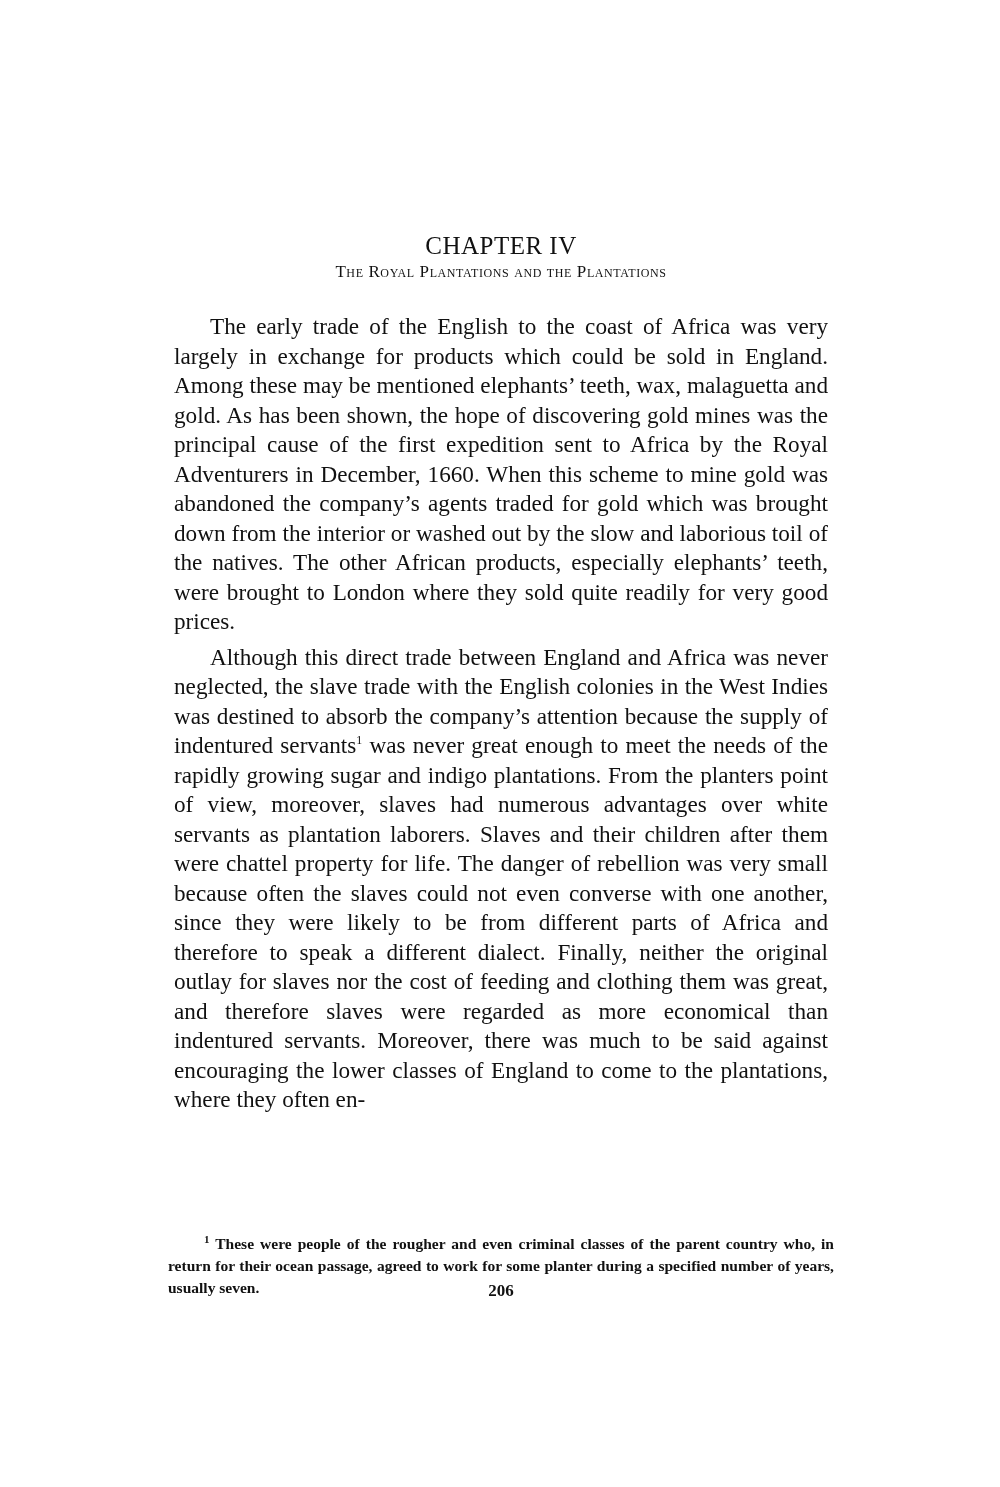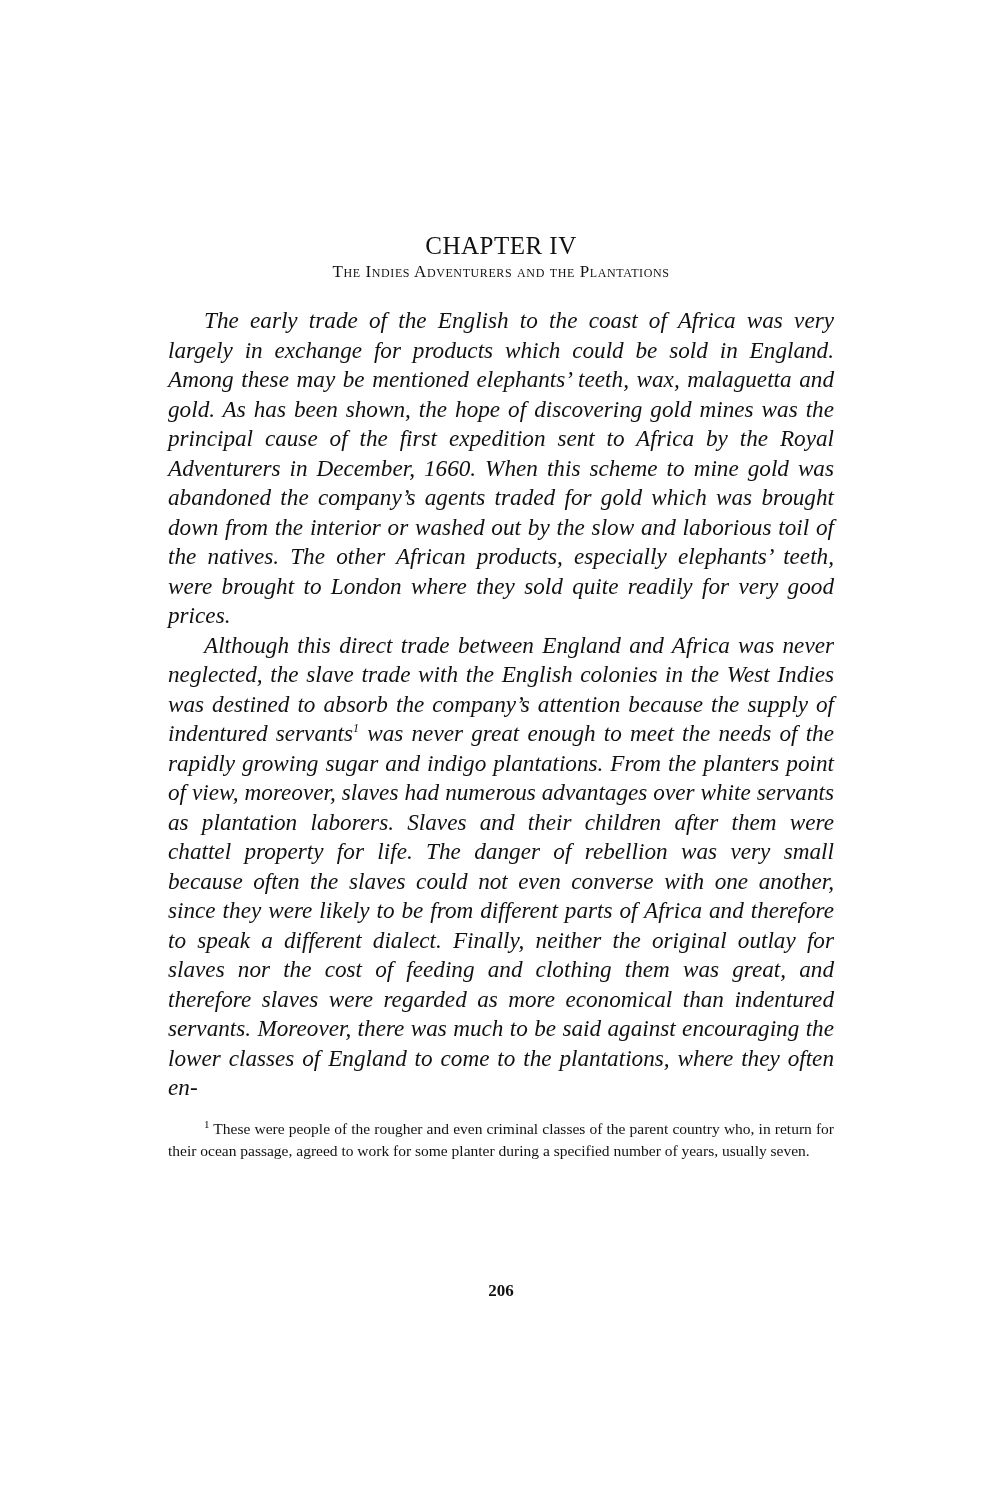--- a/index.html
+++ b/index.html
@@ -5,35 +5,35 @@
   html, body { margin: 0; padding: 0; background: #ffffff; }
   body { width: 1000px; height: 1487px; position: relative; overflow: hidden;
          font-family: "Liberation Serif", "DejaVu Serif", serif; color: #111; }
   .page { position: absolute; left: 168px; top: 0; width: 666px; }
   .chapter { position: absolute; top: 212px; left: 0; width: 666px; text-align: center;
              font-size: 25px; letter-spacing: 0.5px; margin-top: 20px; }
   .subtitle { position: absolute; top: 262px; left: 0; width: 666px; text-align: center;
               font-size: 17px; font-variant: small-caps; letter-spacing: 0.6px; }
   .body { position: absolute; top: 306px; left: 0; width: 666px;
           font-size: 23.2px; line-height: 29.5px; text-align: justify; }
-  .body p { margin: 0; text-indent: 36px; font-style: italic; }
+  .body p { margin: 6px; text-indent: 36px; }
   .fn-mark { font-size: 12px; vertical-align: super; line-height: 0; }
-  .footnote { position: absolute; top: 1118px; left: 0; width: 666px;
-              font-size: 15.5px; line-height: 22px; text-align: justify; font-weight: normal; }
+  .footnote { position: absolute; top: 1233px; left: 0; width: 666px;
+              font-size: 15.5px; line-height: 22px; text-align: justify; font-weight: bold; }
   .footnote p { margin: 0; text-indent: 36px; }
   .footnote .num { font-size: 11px; vertical-align: super; line-height: 0; }
   .page-num { position: absolute; top: 1256px; left: 0; width: 666px; text-align: center;
               font-size: 17px; font-weight: bold; margin-top: 25px; }
 </style>
 </head>
 <body>
 
 <div class="page">
   <div class="chapter">CHAPTER IV</div>
-  <div class="subtitle">The Indies Adventurers and the Plantations</div>
+  <div class="subtitle">The Royal Plantations and the Plantations</div>
 
   <div class="body">
     <p>The early trade of the English to the coast of Africa was very largely in exchange for products which could be sold in England. Among these may be mentioned elephants’ teeth, wax, malaguetta and gold. As has been shown, the hope of discovering gold mines was the principal cause of the first expedition sent to Africa by the Royal Adventurers in December, 1660. When this scheme to mine gold was abandoned the company’s agents traded for gold which was brought down from the interior or washed out by the slow and laborious toil of the natives. The other African products, especially elephants’ teeth, were brought to London where they sold quite readily for very good prices.</p>
     <p><span>Although this direct trade between England and Africa was never neglected, the slave trade with the English colonies in the West Indies was destined to absorb the company’s attention because the supply of indentured servants</span><span class="fn-mark">1</span> <span>was never great enough to meet the needs of the rapidly growing sugar and indigo plantations. From the planters point of view, moreover, slaves had numerous advantages over white servants as plantation laborers. Slaves and their children after them were chattel property for life. The danger of rebellion was very small because often the slaves could not even converse with one another, since they were likely to be from different parts of Africa and therefore to speak a different dialect. Finally, neither the original outlay for slaves nor the cost of feeding and clothing them was great, and therefore slaves were regarded as more economical than indentured servants. Moreover, there was much to be said against encouraging the lower classes of England to come to the plantations, where they often en-</span></p>
   </div>
 
   <div class="footnote">
     <p><span class="num">1</span> <span>These were people of the rougher and even criminal classes of the parent country who, in return for their ocean passage, agreed to work for some planter during a specified number of years, usually seven.</span></p>
   </div>
 

